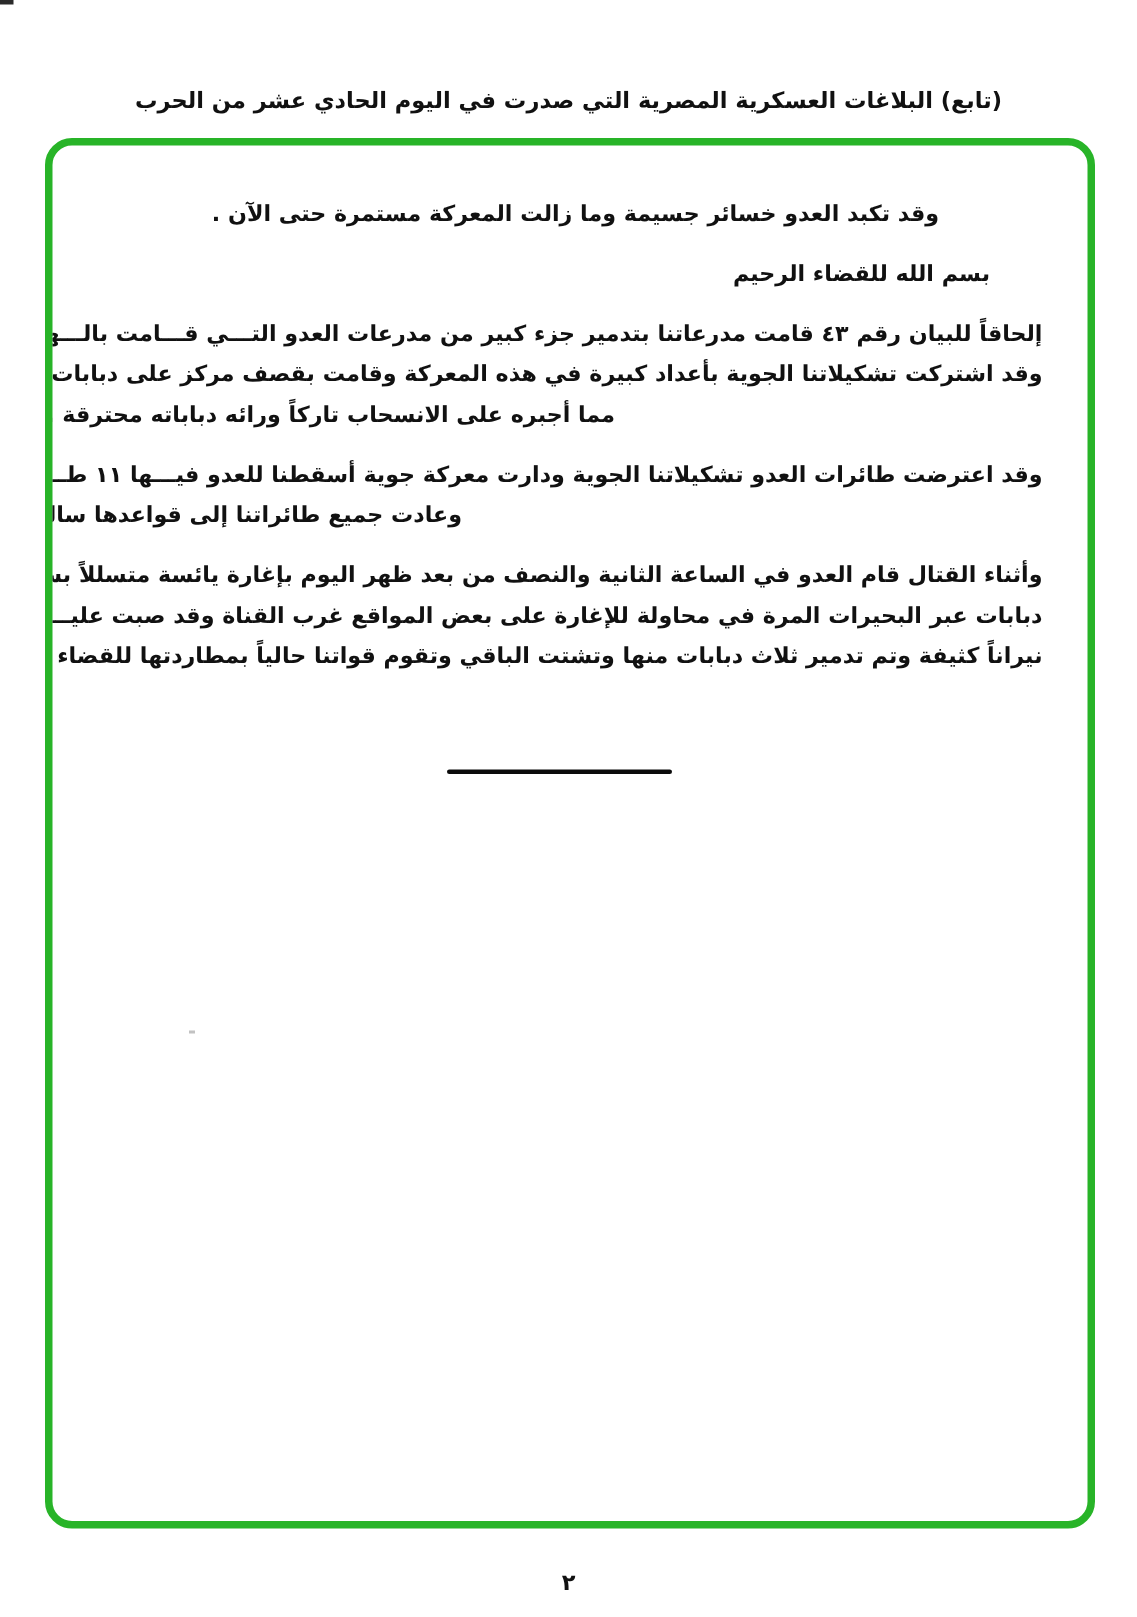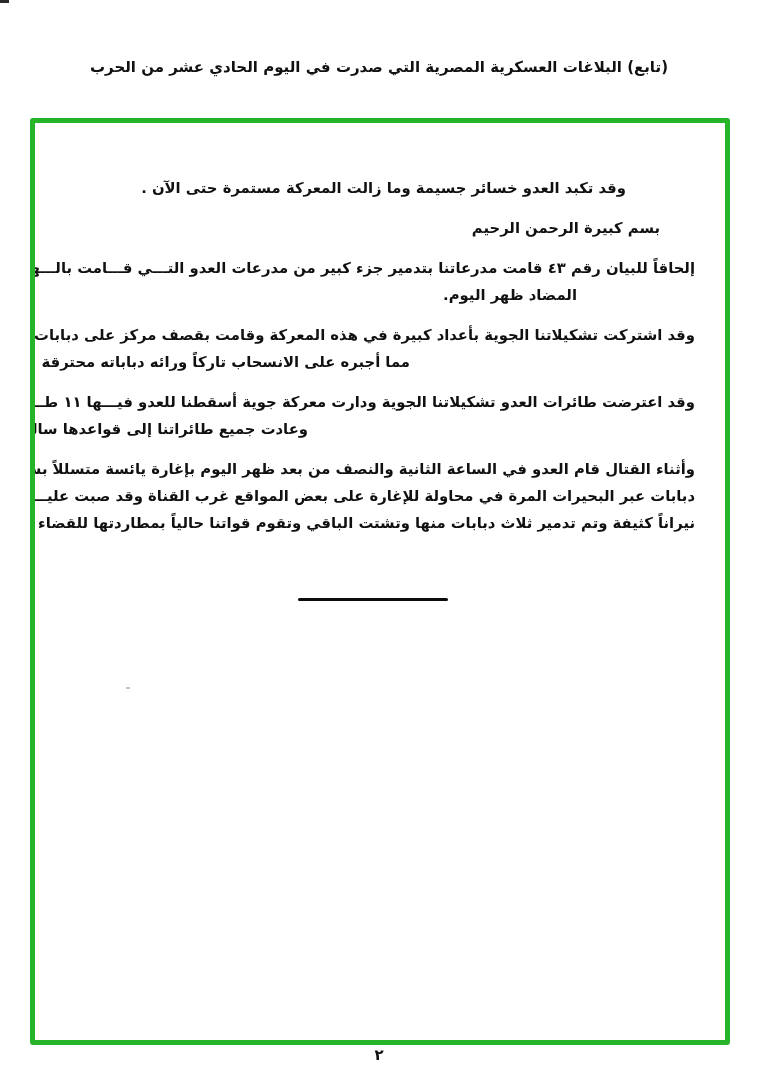--- a/index.html
+++ b/index.html
@@ -34,28 +34,28 @@
     text-align: center;
     direction: rtl;
     font-weight: bold;
     font-size: 15px;
     letter-spacing: 0px;
     white-space: nowrap;
   }
   .green-box {
     position: absolute;
     left: 30px;
-    top: 118px;
+    top: 92px;
     width: 700px;
     height: 927px;
     box-sizing: border-box;
     border: 5px solid #28b428;
-    border-radius: 3px;
+    border-radius: 18px;
     overflow: hidden;
-    padding: 51px 30px 0 27px;
+    padding: 32px 30px 0 27px;
   }
   .body-text {
     direction: rtl;
   }
   .line {
     direction: rtl;
     text-align: right;
     white-space: nowrap;
     font-weight: bold;
     font-size: 14.8px;
@@ -110,24 +110,23 @@
 <div class="page">
 
   <div class="edge-mark"></div>
 
   <div class="doc-title">(تابع) البلاغات العسكرية المصرية التي صدرت في اليوم الحادي عشر من الحرب</div>
 
   <div class="green-box">
     <div class="body-text">
 
       <div class="line ind69 pend">وقد تكبد العدو خسائر جسيمة وما زالت المعركة مستمرة حتى الآن .</div>
-      <div class="line ind35 pend">بسم كبيرة الرحمن الرحيم</div>
+      <div class="line ind35 pend">بسم الله للقضاء الرحيم</div>
 
       <div class="line fill">إلحاقاً للبيان رقم ٤٣ قامت مدرعاتنا بتدمير جزء كبير من مدرعات العدو التـــي قـــامت بالـــهجوم</div>
-      <div class="line ind118 pend">المضاد ظهر اليوم.</div>
 
       <div class="line fill">وقد اشتركت تشكيلاتنا الجوية بأعداد كبيرة في هذه المعركة وقامت بقصف مركز على دبابات العـدو</div>
       <div class="line ind285 pend">مما أجبره على الانسحاب تاركاً ورائه دباباته محترقة .</div>
 
       <div class="line fill">وقد اعترضت طائرات العدو تشكيلاتنا الجوية ودارت معركة جوية أسقطنا للعدو فيـــها ١١ طـــائرة</div>
       <div class="line ind387 pend">وعادت جميع طائراتنا إلى قواعدها سالمة عدا طائرتين .</div>
 
       <div class="line fill">وأثناء القتال قام العدو في الساعة الثانية والنصف من بعد ظهر اليوم بإغارة يائسة متسللاً بســـبع</div>
       <div class="line fill">دبابات عبر البحيرات المرة في محاولة للإغارة على بعض المواقع غرب القناة وقد صبت عليـــها مدفعيتنـــا</div>
       <div class="line fill">نيراناً كثيفة وتم تدمير ثلاث دبابات منها وتشتت الباقي وتقوم قواتنا حالياً بمطاردتها للقضاء عليها نهائياً .</div>

